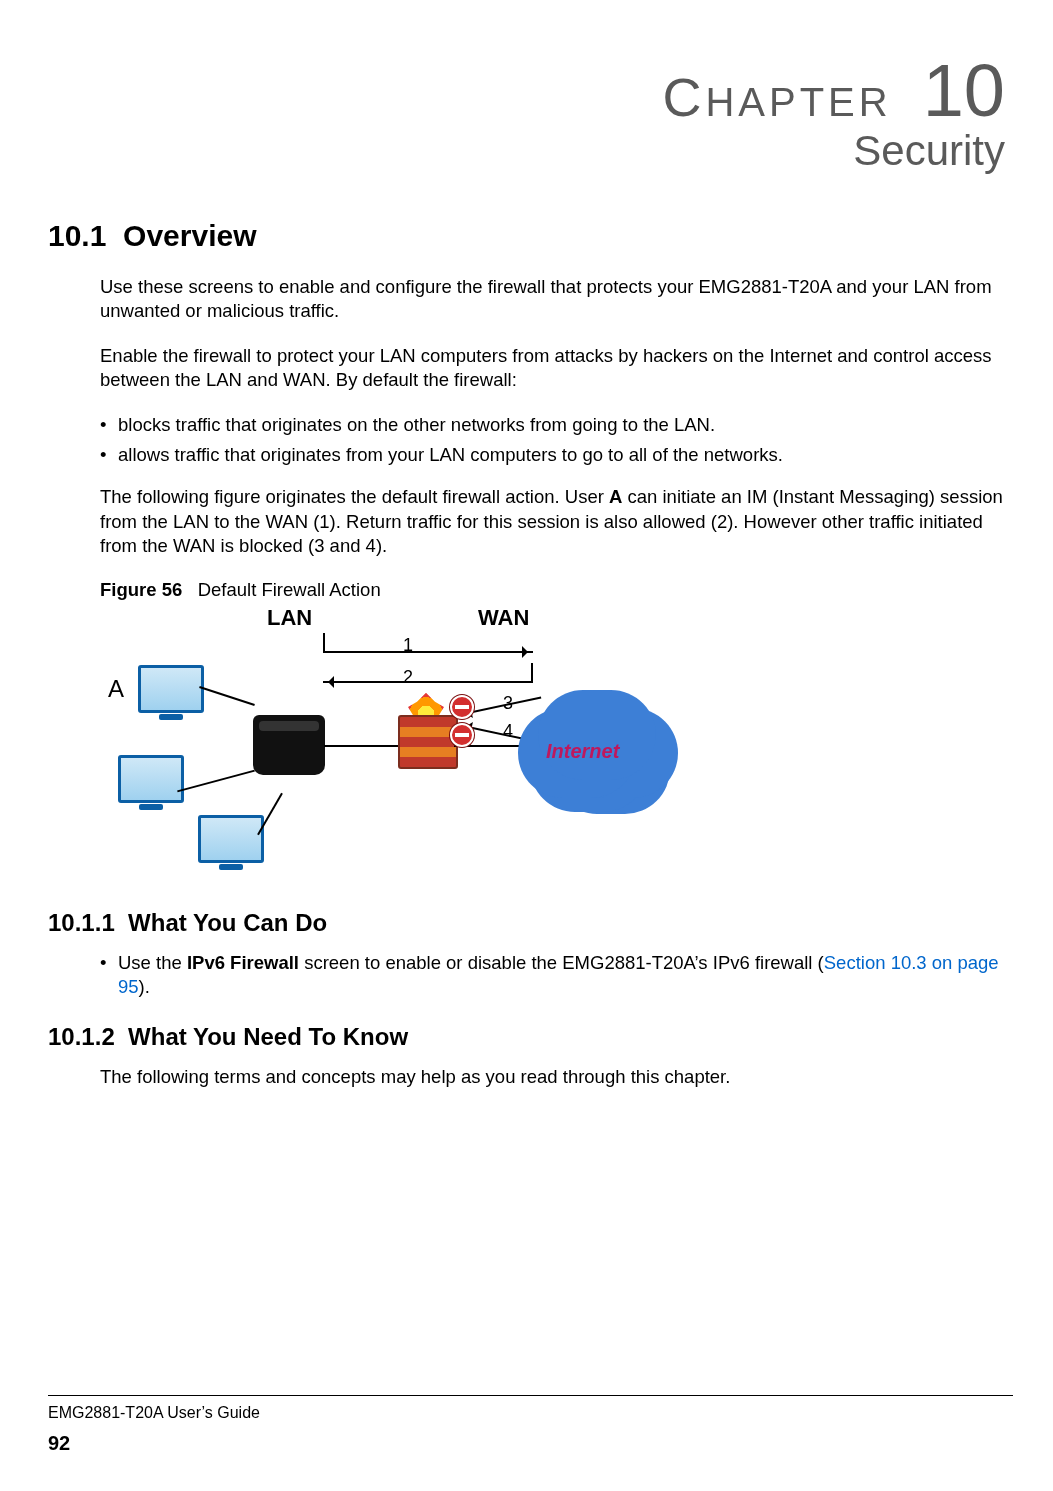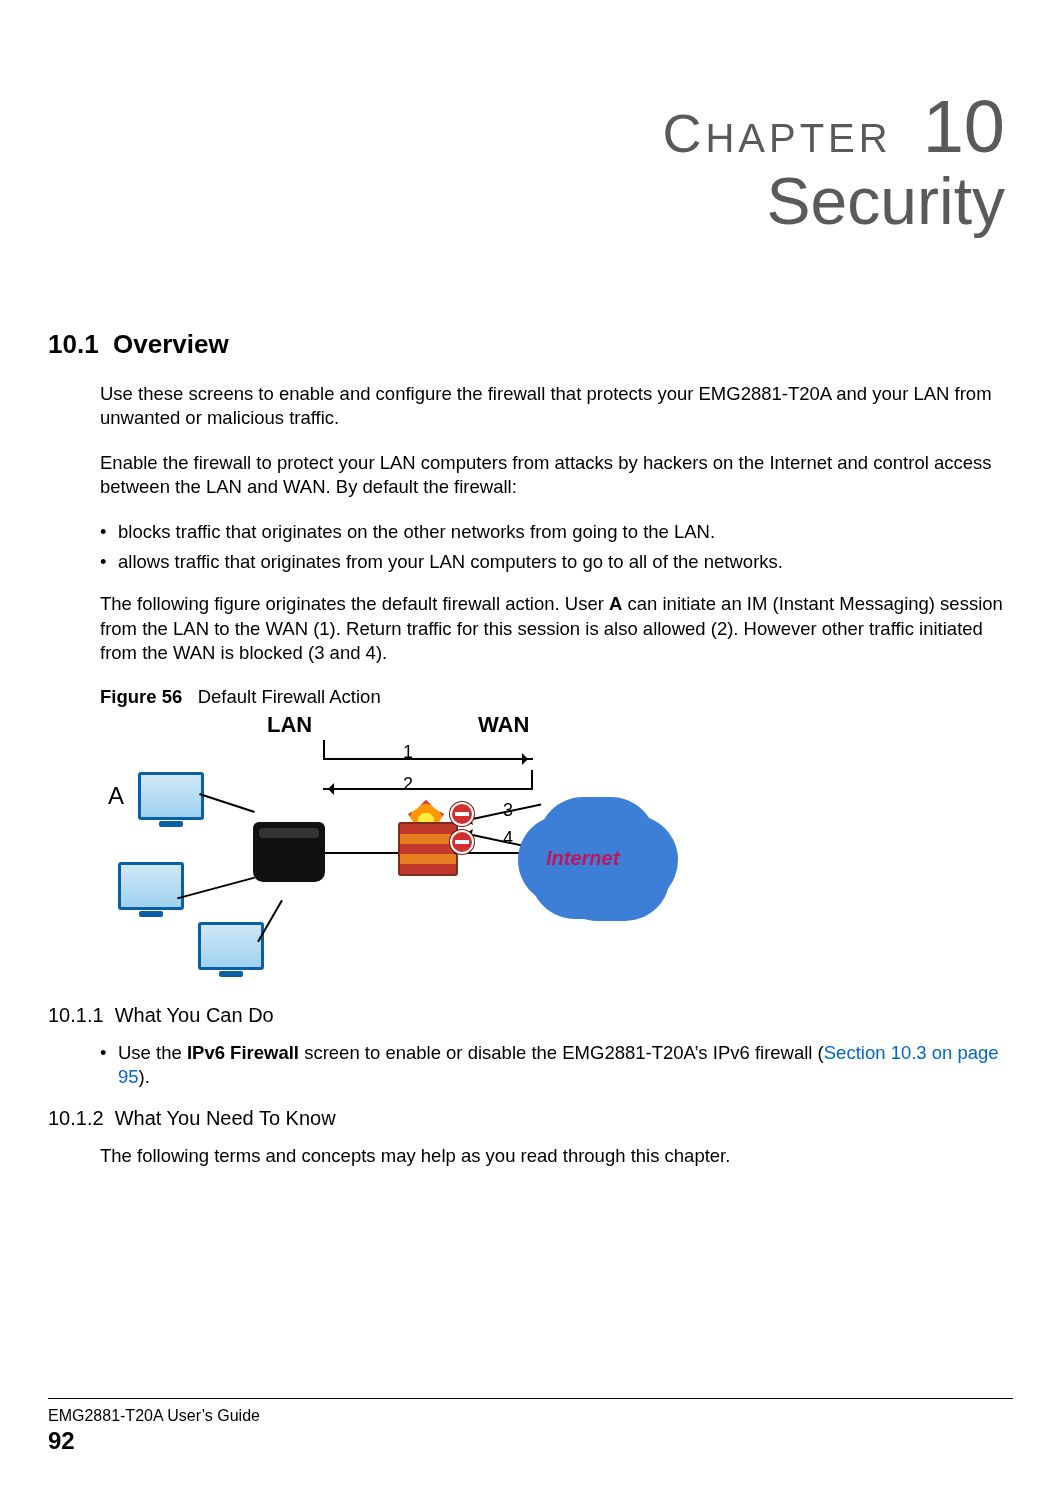--- a/index.html
+++ b/index.html
@@ -10,21 +10,21 @@
     height: 1491px;
     background: #fff;
     font-family: "Century Gothic", "Avant Garde", Futura, "Trebuchet MS", Arial, sans-serif;
     color: #000;
     position: relative;
   }
   .page {
     box-sizing: border-box;
     width: 1053px;
     height: 1491px;
-    padding: 74px 48px 40px 48px;
+    padding: 38px 48px 40px 48px;
     position: relative;
   }
   .chapter-head {
     text-align: right;
     color: #5a5a5a;
     margin-top: 10px;
   }
   .chapter-line {
     font-size: 54px;
     letter-spacing: 4px;
@@ -35,36 +35,36 @@
     font-size: 40px;
     letter-spacing: 4px;
   }
   .chapter-num {
     font-size: 74px;
     font-weight: 400;
     margin-left: 12px;
     letter-spacing: 0;
   }
   .chapter-title {
-    font-size: 66px;
+    font-size: 42px;
     font-weight: 400;
     color: #5a5a5a;
     margin-top: -6px;
   }
   .h1 {
-    font-size: 26px;
+    font-size: 30px;
     font-weight: 700;
-    margin-top: 90px;
+    margin-top: 44px;
     margin-bottom: 22px;
     font-family: "Century Gothic", "Avant Garde", Futura, sans-serif;
   }
   .h2 {
-    font-size: 20px;
-    font-weight: 400;
-    margin-top: 12px;
+    font-size: 24px;
+    font-weight: 700;
+    margin-top: 24px;
     margin-bottom: 14px;
     font-family: "Century Gothic", "Avant Garde", Futura, sans-serif;
   }
   .body-block {
     margin-left: 52px;
   }
   p.body {
     font-size: 18.5px;
     line-height: 1.32;
     margin: 0 0 20px 0;
@@ -243,21 +243,21 @@
     left: 48px; right: 40px;
     bottom: 36px;
     text-align: left;
     font-size: 16px;
   }
   .footer hr {
     border: none;
     border-top: 1px solid #000;
     margin: 0 0 8px 0;
   }
-  .footer .pnum { font-weight: 700; font-size: 24px; display:block; margin-top: 2px;}
+  .footer .pnum { font-weight: 700; font-size: 20px; display:block; margin-top: 10px;}
 </style>
 </head>
 <body>
 
 <div class="page">
 
   <div class="chapter-head">
     <div class="chapter-line">
       <span>C</span><span class="small-caps">HAPTER</span>
       <span class="chapter-num">10</span>

